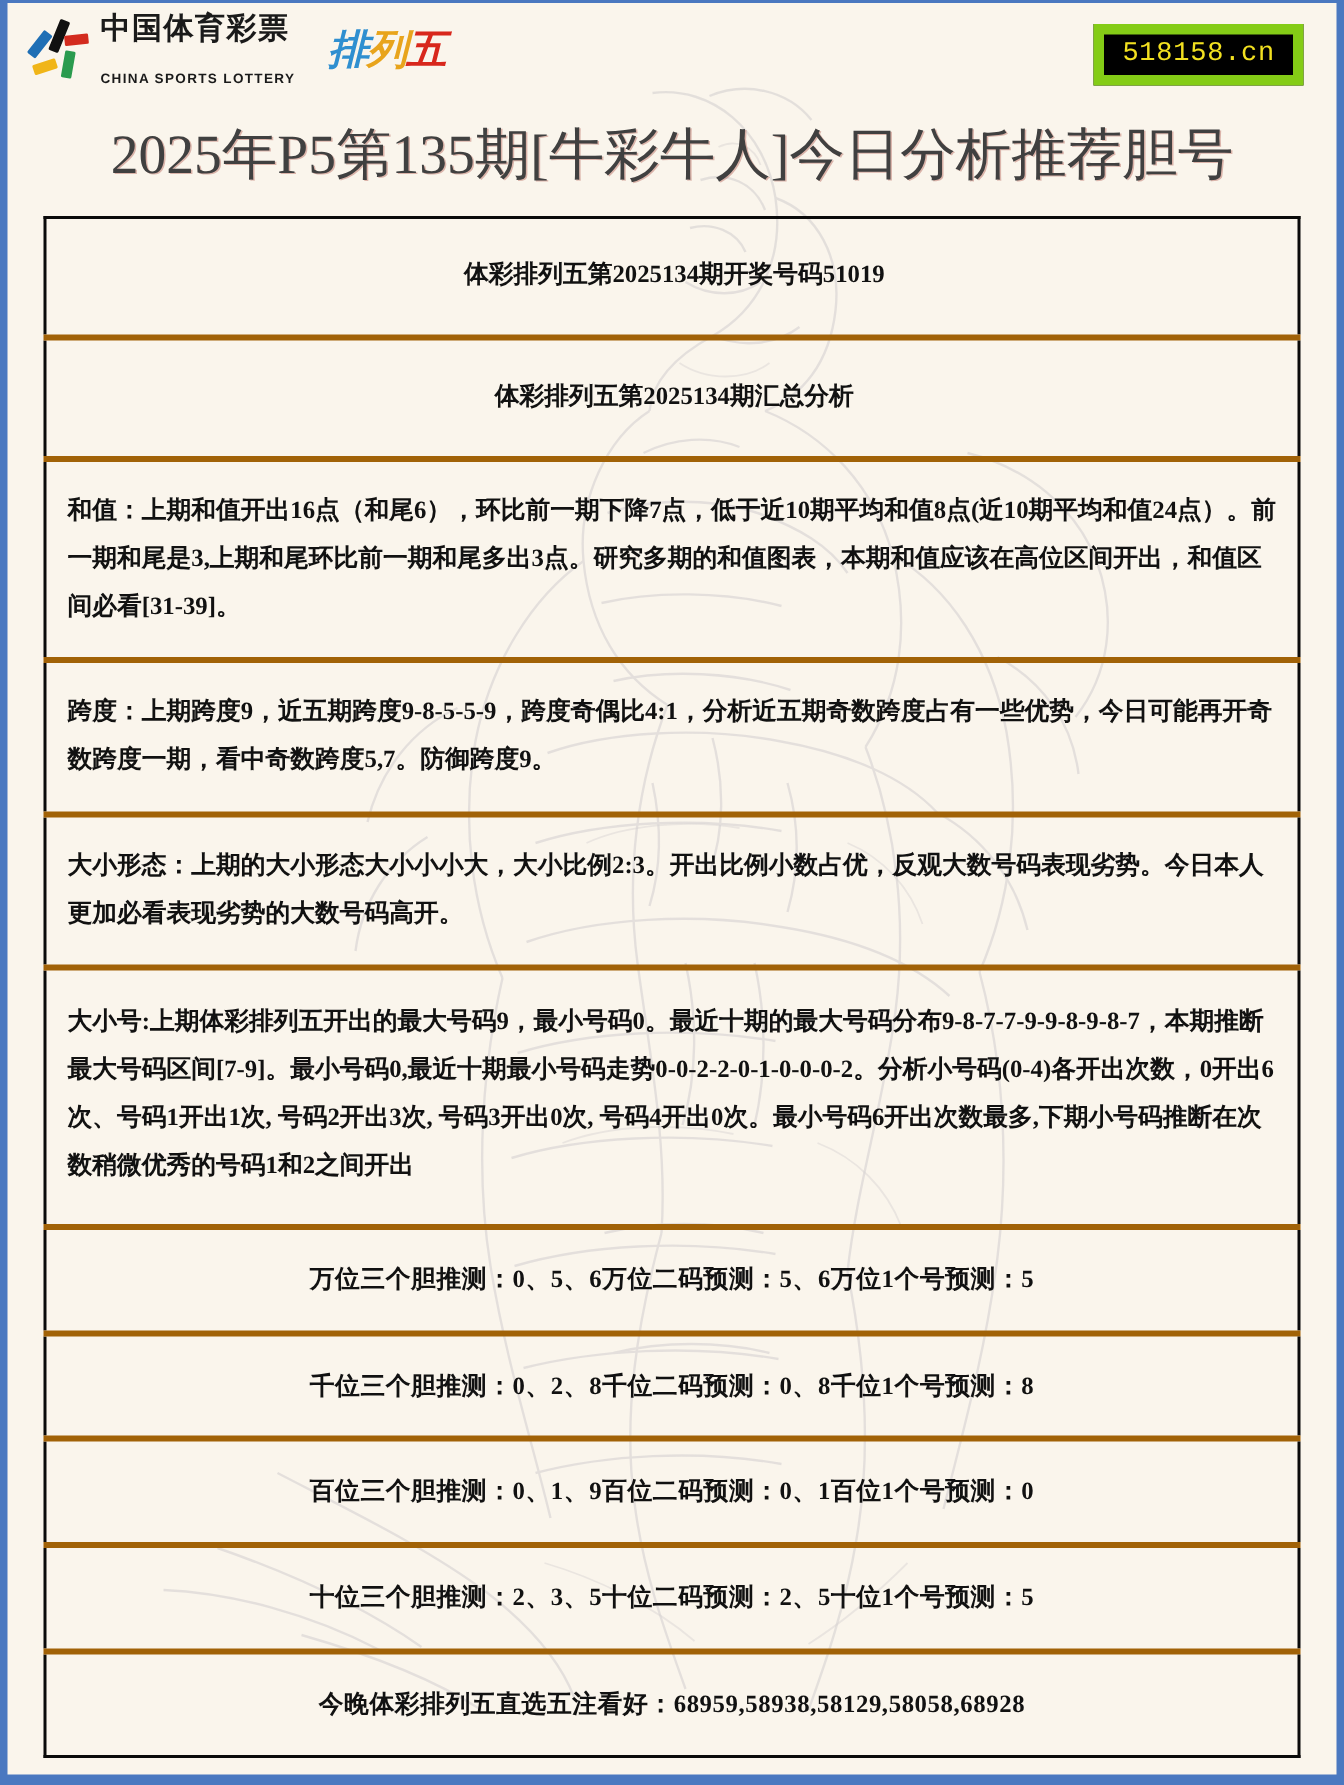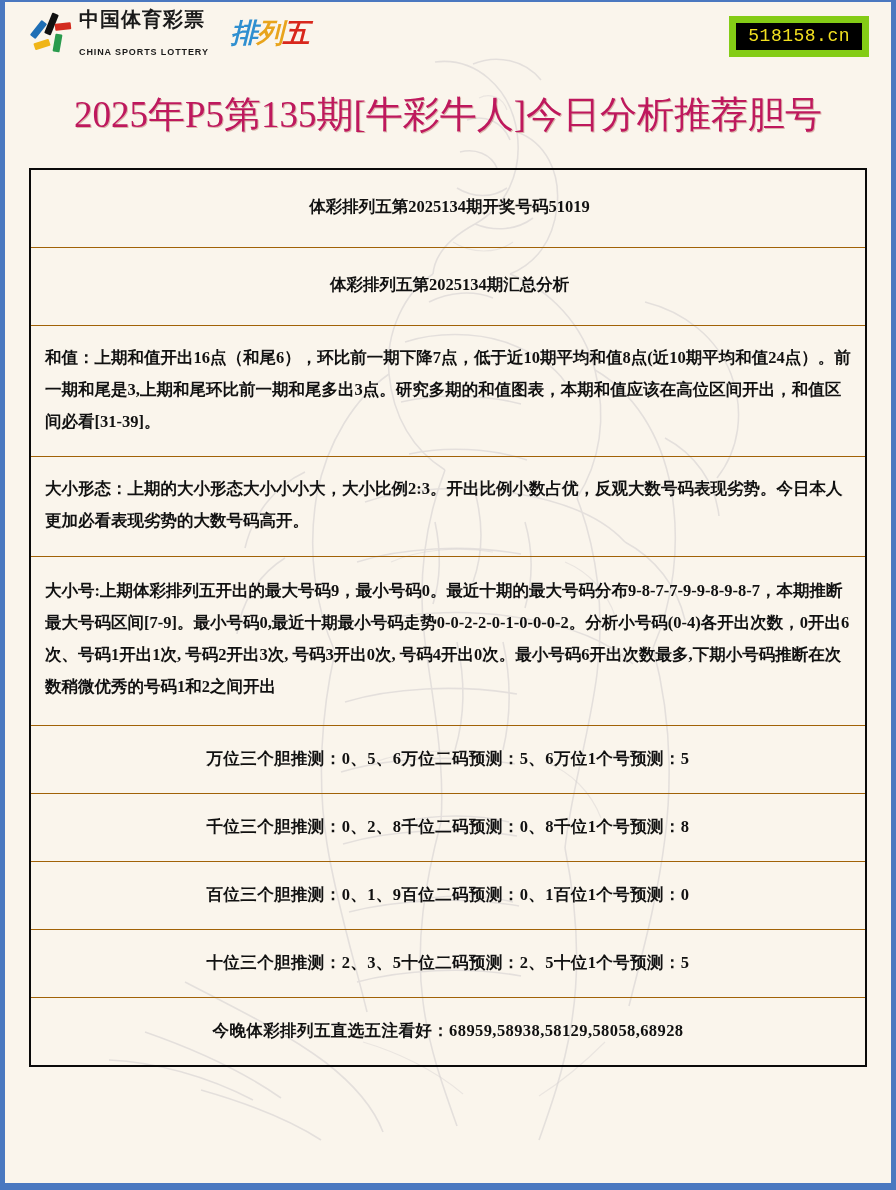--- a/index.html
+++ b/index.html
@@ -40,21 +40,21 @@
     z-index: 2;
   }
   
   .header {
     position: relative;
     height: 62px;
     padding: 8px 0 0 0;
   }
   .logo-wrap {
     position: absolute;
-    left: 24px;
+    left: 12px;
     top: 8px;
     display: flex;
     align-items: center;
     height: 46px;
   }
   .logo-mark {
     width: 44px;
     height: 42px;
     position: relative;
     flex: none;
@@ -108,39 +108,39 @@
     color: #f2e020;
     font-family: "Liberation Mono", "DejaVu Sans Mono", monospace;
     font-size: 18px;
     padding: 3px 12px 4px 12px;
     letter-spacing: 0.5px;
     border: 7px solid #84cc16;
   }
   
   .page-title {
     text-align: center;
-    color: #be185d;
+    color: #404040;
     font-family: "Liberation Serif", serif;
     font-size: 37px;
     font-weight: normal;
-    margin: 16px;
+    margin: 4px;
     padding: 2px 0 12px 0;
     letter-spacing: 0px;
     text-shadow: 1px 1px 0 rgba(160,60,50,0.35);
     white-space: nowrap;
   }
   
   .tbl {
     width: 838px;
     margin: 0 auto;
     border: 2px solid #0a0a0a;
     border-collapse: collapse;
     background: transparent;
   }
-  .tbl tr + tr > td { border-top: 1px solid #a16207; margin-top: 33px; }
+  .tbl tr + tr > td { border-top: 4px solid #a16207; margin-top: 33px; }
   .tbl td {
     padding: 14px 10px;
     font-size: 16.5px;
     color: #111;
     line-height: 1.75;
     font-family: "Liberation Serif", "DejaVu Serif", serif;
   }
   td.para {
     text-align: left;
     font-weight: bold;
@@ -256,20 +256,23 @@
         <tr>
           <td class="head">体彩排列五第2025134期开奖号码51019</td>
         </tr>
         <tr>
           <td class="head">体彩排列五第2025134期汇总分析</td>
         </tr>
         <tr>
           <td class="para">和值：上期和值开出16点（和尾6），环比前一期下降7点，低于近10期平均和值8点(近10期平均和值24点）。前一期和尾是3,上期和尾环比前一期和尾多出3点。研究多期的和值图表，本期和值应该在高位区间开出，和值区间必看[31-39]。</td>
         </tr>
         <tr>
+          <td class="para">跨度：上期跨度9，近五期跨度9-8-5-5-9，跨度奇偶比4:1，分析近五期奇数跨度占有一些优势，今日可能再开奇数跨度一期，看中奇数跨度5,7。防御跨度9。</td>
+        </tr>
+        <tr>
           <td class="para">大小形态：上期的大小形态大小小小大，大小比例2:3。开出比例小数占优，反观大数号码表现劣势。今日本人更加必看表现劣势的大数号码高开。</td>
         </tr>
         <tr>
           <td class="para bigpara">大小号:上期体彩排列五开出的最大号码9，最小号码0。最近十期的最大号码分布9-8-7-7-9-9-8-9-8-7，本期推断最大号码区间[7-9]。最小号码0,最近十期最小号码走势0-0-2-2-0-1-0-0-0-2。分析小号码(0-4)各开出次数，0开出6次、号码1开出1次, 号码2开出3次, 号码3开出0次, 号码4开出0次。最小号码6开出次数最多,下期小号码推断在次数稍微优秀的号码1和2之间开出</td>
         </tr>
         <tr>
           <td class="row-pred">万位三个胆推测：0、5、6万位二码预测：5、6万位1个号预测：5</td>
         </tr>
         <tr>
           <td class="row-pred">千位三个胆推测：0、2、8千位二码预测：0、8千位1个号预测：8</td>

